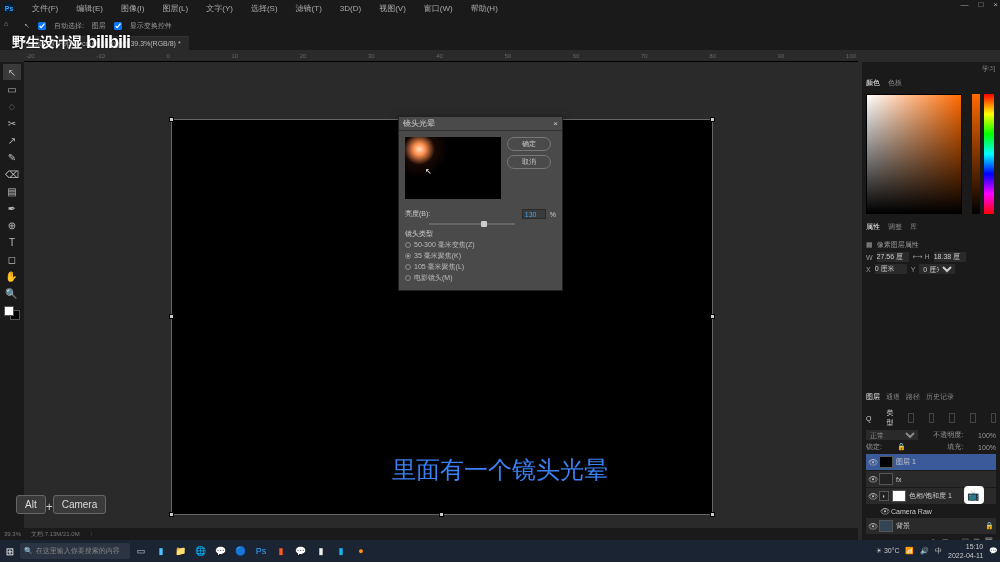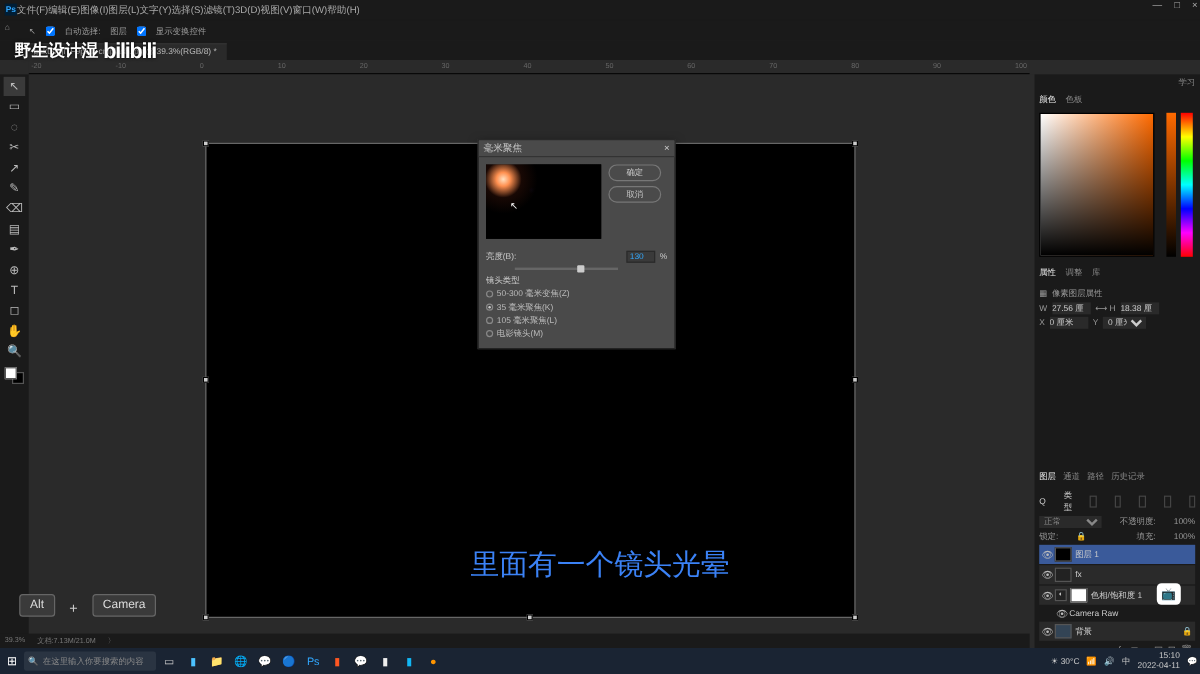--- a/index.html
+++ b/index.html
@@ -1,19 +1,19 @@
 <!DOCTYPE html>
 <html><head>
 <meta charset="utf-8">
 <style>
 * { margin:0; padding:0; box-sizing:border-box; font-family:"Microsoft YaHei",sans-serif; }
 body { width:1000px; height:562px; background:#2a2a2a; color:#ccc; font-size:9px; overflow:hidden; position:relative; }
 
 
-.top-menu { height:16px; background:#1a1a1a; display:flex; align-items:center; padding:0 4px; gap:0; font-size:8px; }
+.top-menu { height:16px; background:#1a1a1a; display:flex; align-items:center; padding:0 4px; gap:18px; font-size:8px; }
 .top-menu .logo { width:10px; height:10px; background:#001e36; color:#31a8ff; display:flex; align-items:center; justify-content:center; font-size:7px; font-weight:bold; }
 .top-menu span { color:#aaa; }
 .win-controls { position:absolute; right:2px; top:0; display:flex; gap:10px; font-size:8px; color:#888; }
 
 
 .opts-bar { height:18px; background:#1a1a1a; border-top:1px solid #1a1a1a; display:flex; align-items:center; padding:0 4px; gap:8px; font-size:7px; color:#999; }
 .opts-bar .home { width:12px; height:12px; }
 .opts-bar input[type=checkbox] { width:8px; height:8px; }
 
 
@@ -91,21 +91,21 @@
 .layer-row .thumb { width:14px; height:12px; background:#000; border:1px solid #555; }
 .layer-row .name { font-size:7px; color:#ccc; }
 .layer-row.sub { padding-left:14px; height:12px; background:transparent; }
 .layer-row .fx-ico { width:10px; height:10px; border:1px solid #555; background:#222; font-size:6px; display:flex; align-items:center; justify-content:center; }
 .layer-ftr { display:flex; gap:4px; padding:2px; font-size:8px; color:#888; justify-content:flex-end; }
 
 
 .wm-left { position:absolute; left:12px; top:32px; color:#fff; font-size:14px; font-weight:bold; text-shadow:0 0 3px #000; display:flex; align-items:center; gap:4px; }
 .wm-left .b { font-family:Arial; font-size:18px; letter-spacing:-1px; }
 .caption { position:absolute; left:50%; bottom:76px; transform:translateX(-50%); font-size:24px; color:#3b82f6; text-shadow:0 0 4px #000,1px 1px 2px #000; font-weight:500; }
-.key-hint { position:absolute; left:16px; bottom:48px; display:flex; align-items:flex-end; gap:12px; }
+.key-hint { position:absolute; left:16px; bottom:48px; display:flex; align-items:flex-end; gap:0; }
 .key-hint .k { background:#3a3a3a; border:1px solid #666; border-radius:3px; padding:3px 8px; font-size:10px; color:#ddd; }
 .key-hint .p { color:#ccc; font-size:12px; }
 .bili-btn { position:absolute; right:16px; bottom:58px; width:20px; height:18px; background:#fff; border-radius:4px; display:flex; align-items:center; justify-content:center; font-size:10px; }
 
 
 .status { position:absolute; left:0; bottom:22px; height:12px; background:#1a1a1a; width:858px; display:flex; align-items:center; padding:0 4px; font-size:6px; color:#777; gap:10px; }
 .taskbar { position:absolute; left:0; bottom:0; width:1000px; height:22px; background:#1a2433; display:flex; align-items:center; padding:0 2px; gap:2px; }
 .taskbar .start { width:16px; height:16px; display:flex; align-items:center; justify-content:center; font-size:10px; color:#fff; }
 .taskbar .search { width:110px; height:16px; background:#2a3442; border-radius:2px; font-size:7px; color:#888; display:flex; align-items:center; padding:0 4px; gap:3px; }
 .taskbar .ti { width:18px; height:18px; display:flex; align-items:center; justify-content:center; font-size:9px; }
@@ -286,21 +286,21 @@
         <span>▣</span>
         <span>⊞</span>
         <span>🗑</span>
       </div>
     </div>
   </div>
 </div>
 
 <div class="dialog">
   <div class="dlg-title">
-    <span>毫米聚焦</span>
+    <span>镜头光晕</span>
     <span class="x">×</span>
   </div>
   <div class="dlg-body">
     <div class="dlg-preview">
       <span class="cursor">↖</span>
     </div>
     <div class="dlg-btns">
       <div class="dlg-btn">确定</div>
       <div class="dlg-btn">取消</div>
     </div>

